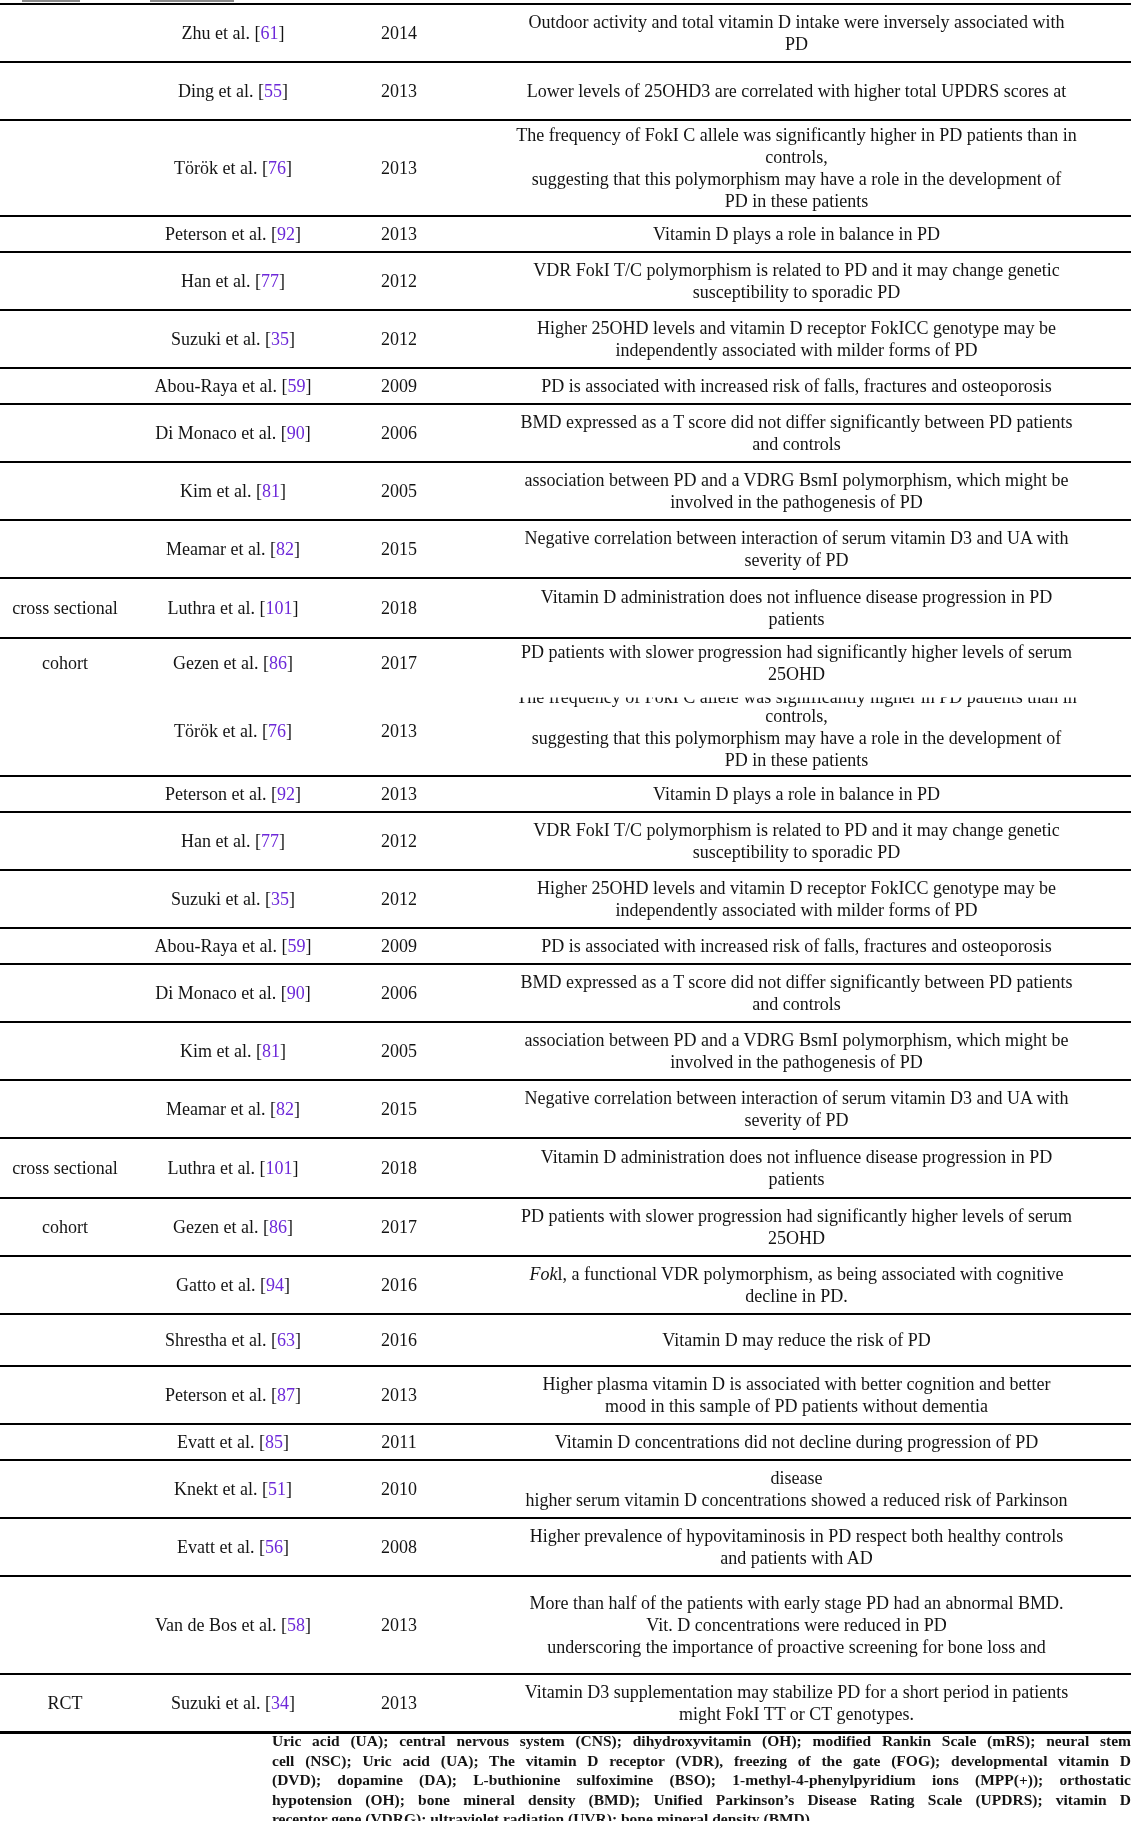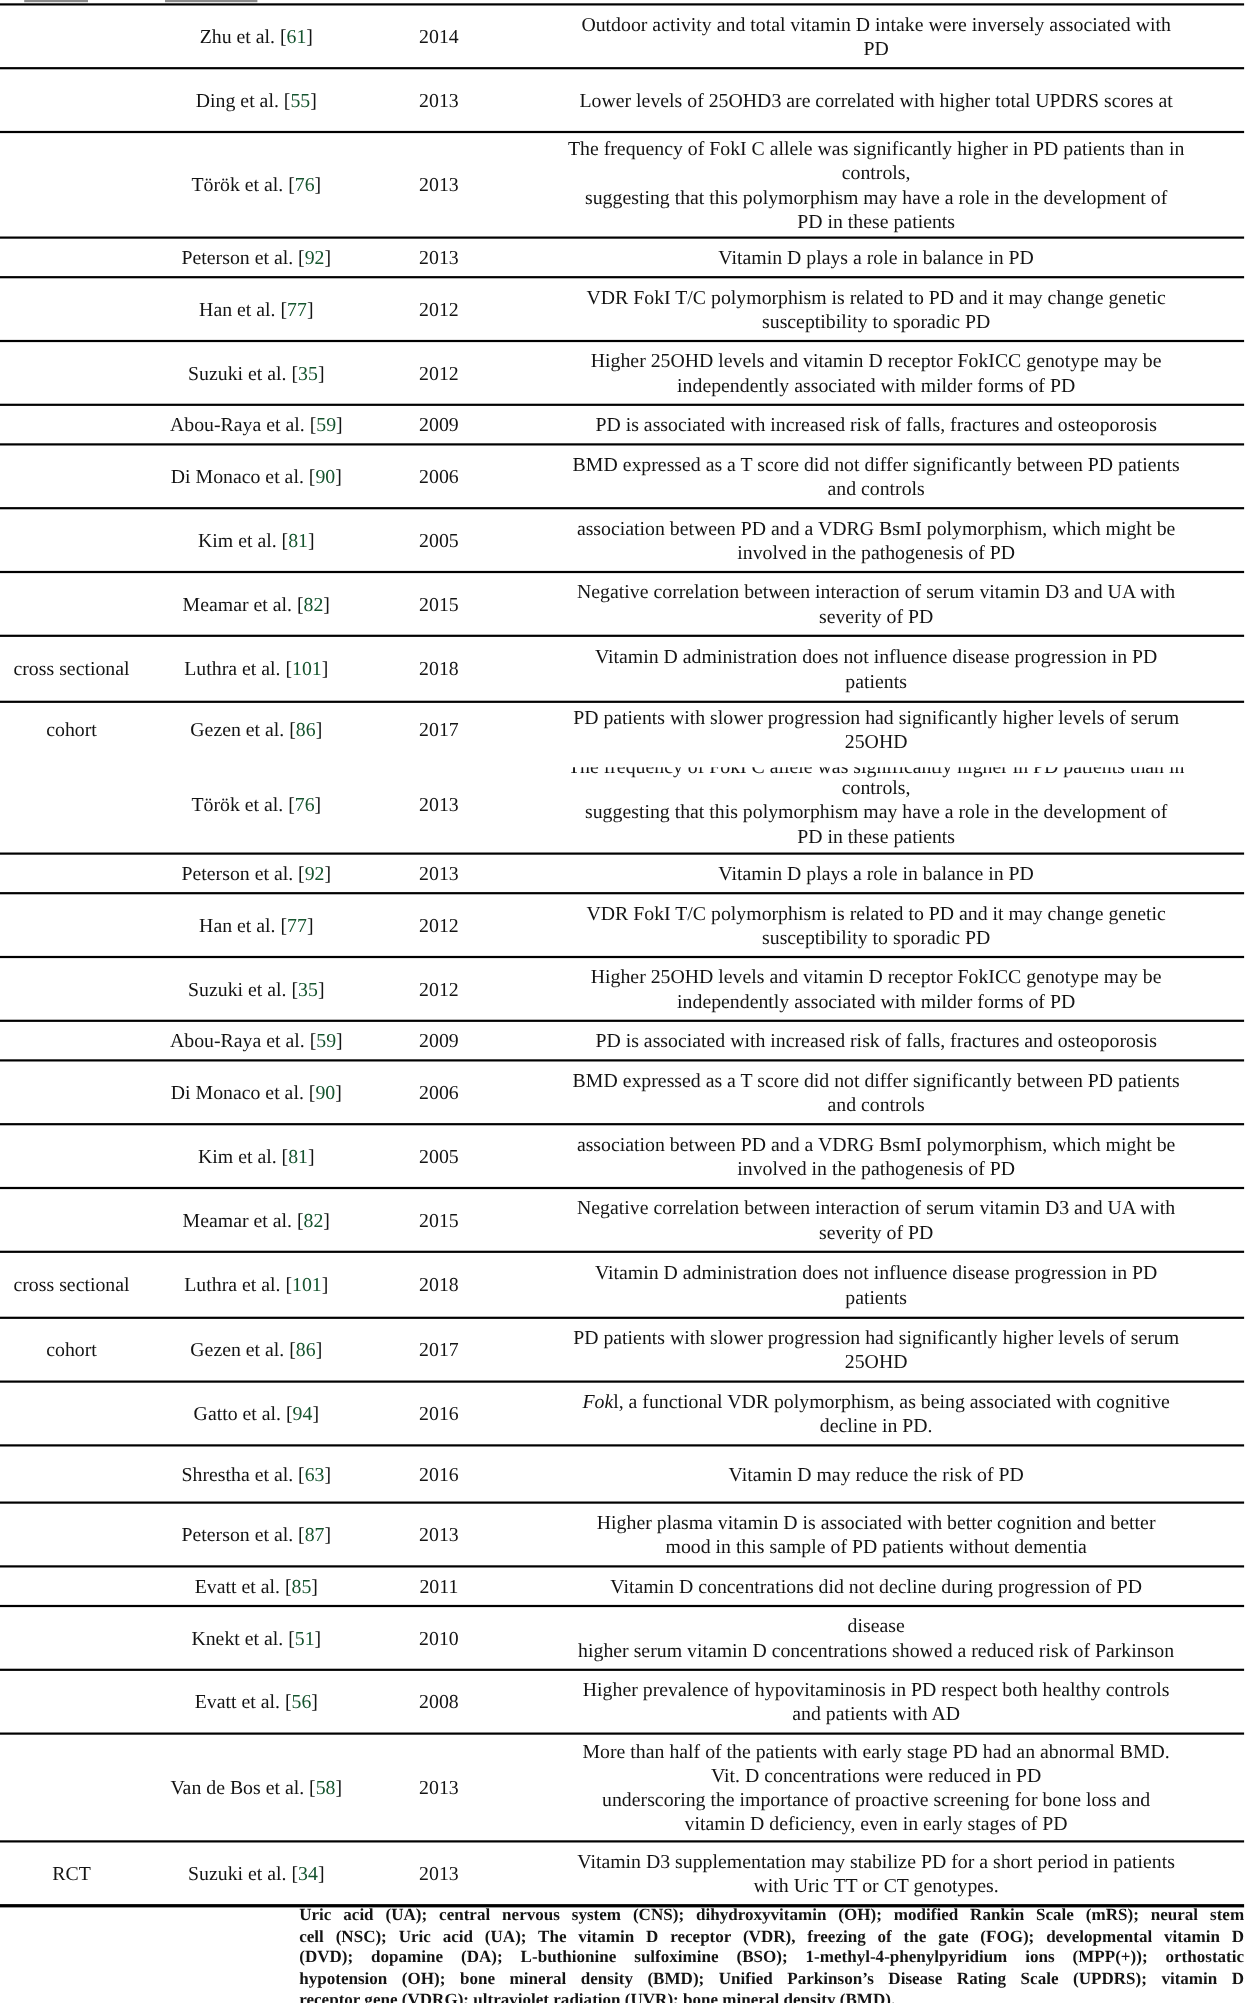--- a/index.html
+++ b/index.html
@@ -17,21 +17,21 @@
   }
   .row.no-rule { border-top:none; }
   .cell { text-align:center; }
   .type    { width:130px; flex:none; font-size:18px; line-height:21px; }
   .author  { width:206px; flex:none; font-size:18px; line-height:21px; }
   .year    { width:126px; flex:none; font-size:18px; }
   .finding { flex:1; font-size:18px; line-height:22px; padding:0 2px; }
   .pull-up .finding { margin-top:-6px; }
   .fl { text-align:center; }
   .fl.clipped { clip-path: inset(55% 0 0 0); margin-bottom:-3px; }
-  .ref { color:#14532d; }
+  .ref { color:#6d28d9; }
   .bottom-rule { height:3px; background:#000; }
   .footnote {
     position:absolute; left:272px; top:1731px; width:859px;
     font-size:15.5px; line-height:19.6px; color:#141414;
   }
   .fn-line { text-align:justify; text-align-last:justify;font-weight:bold; }
   .fn-line.last { text-align-last:left; }
   i { font-style:italic; }
 </style>
 </head>
@@ -291,30 +291,29 @@
         </div>
   </div>
       <div class="row" style="height: 98px;">
     <div class="cell type"></div>
     <div class="cell author"><span>Van de Bos et al.</span><span> [</span><span class="ref">58</span><span>]</span></div>
     <div class="cell year">2013</div>
     <div class="cell finding">
           <div class="fl">More than half of the patients with early stage PD had an abnormal BMD.</div>
           <div class="fl">Vit. D concentrations were reduced in PD</div>
           <div class="fl">underscoring the importance of proactive screening for bone loss and</div>
-          <div class="fl">vitamin D deficiency, even in early stages of PD</div>
         </div>
   </div>
       <div class="row" style="height: 58px;">
     <div class="cell type">RCT</div>
     <div class="cell author"><span>Suzuki et al.</span><span> [</span><span class="ref">34</span><span>]</span></div>
     <div class="cell year">2013</div>
     <div class="cell finding">
           <div class="fl">Vitamin D3 supplementation may stabilize PD for a short period in patients</div>
-          <div class="fl">with Uric TT or CT genotypes.</div>
+          <div class="fl">might FokI TT or CT genotypes.</div>
         </div>
   </div>
       <div class="bottom-rule"></div>
     </div>
   <div class="footnote">
       <div class="fn-line">Uric acid (UA); central nervous system (CNS); dihydroxyvitamin (OH); modified Rankin Scale (mRS); neural stem</div>
       <div class="fn-line">cell (NSC); Uric acid (UA); The vitamin D receptor (VDR), freezing of the gate (FOG); developmental vitamin D</div>
       <div class="fn-line">(DVD); dopamine (DA); L-buthionine sulfoximine (BSO); 1-methyl-4-phenylpyridium ions (MPP(+)); orthostatic</div>
       <div class="fn-line">hypotension (OH); bone mineral density (BMD); Unified Parkinson’s Disease Rating Scale (UPDRS); vitamin D</div>
       <div class="fn-line last">receptor gene (VDRG); ultraviolet radiation (UVR); bone mineral density (BMD).</div>

